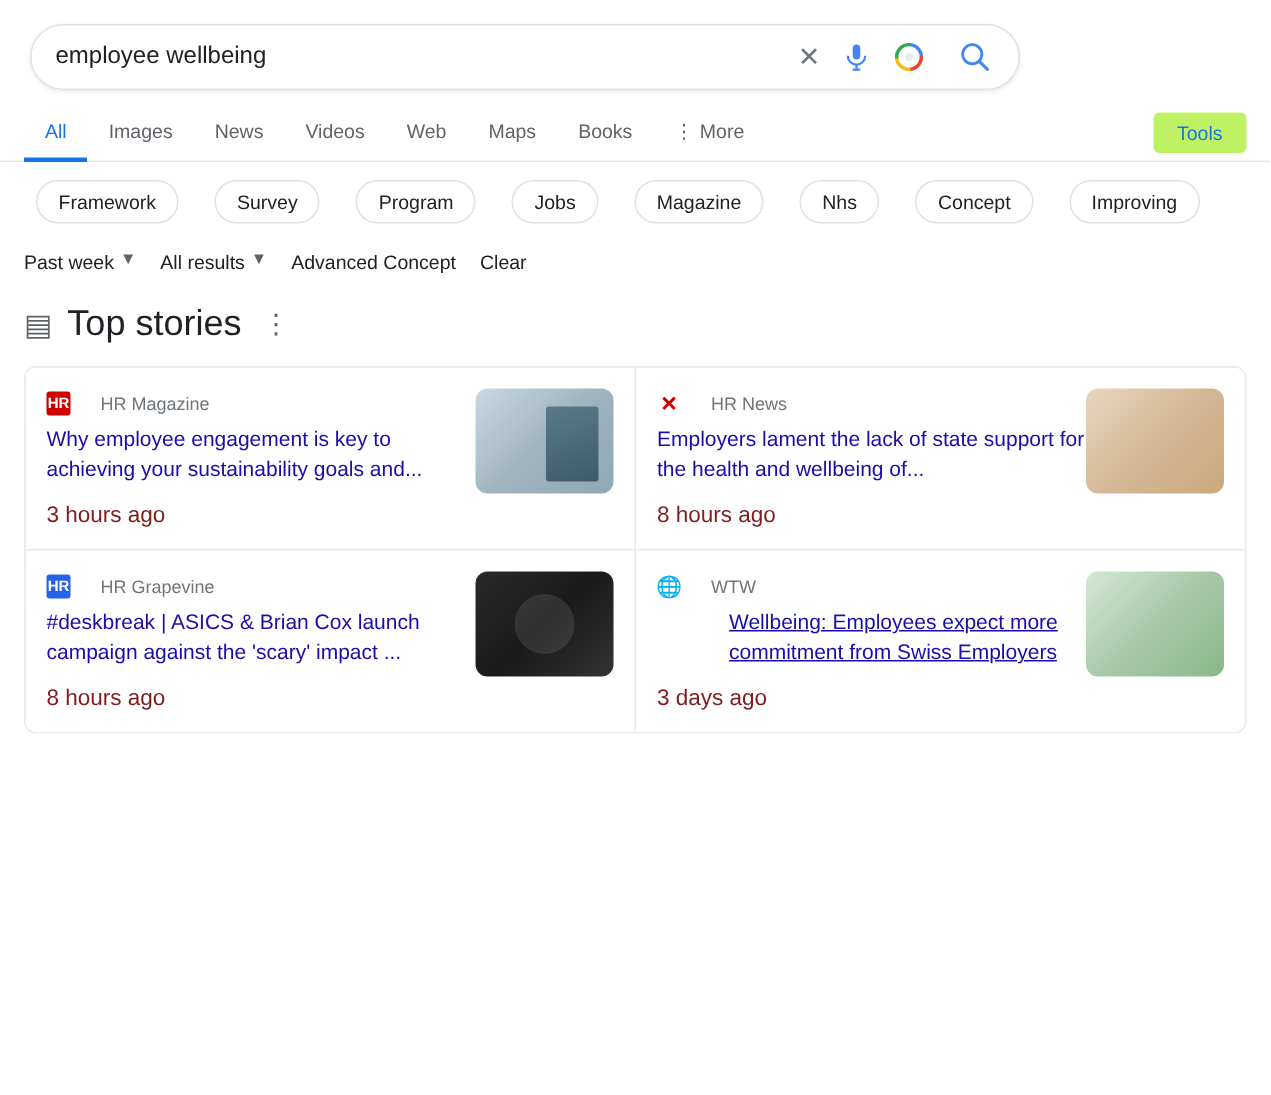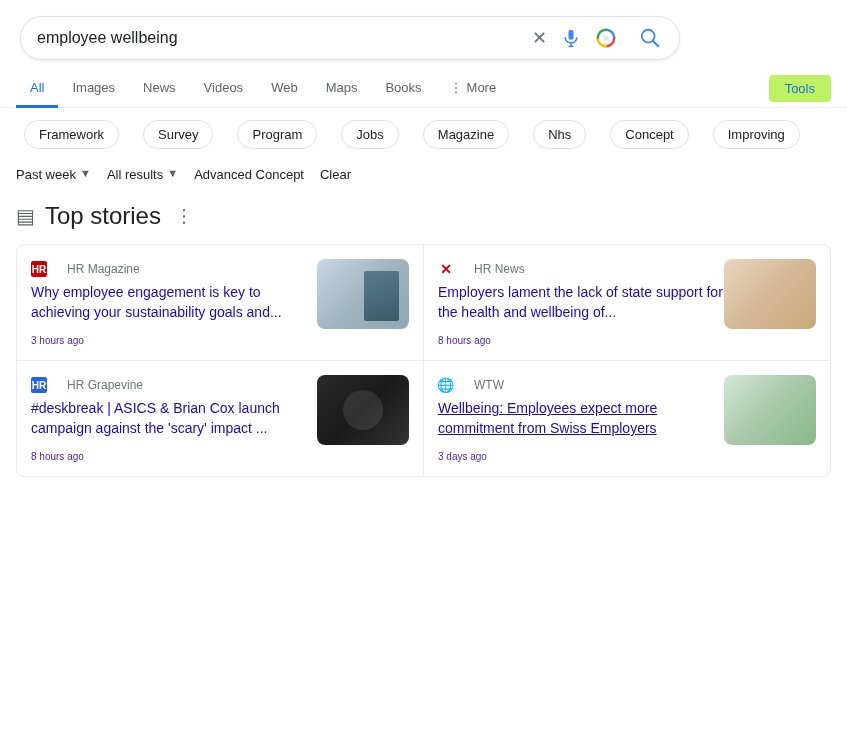--- a/index.html
+++ b/index.html
@@ -213,22 +213,22 @@
     .source-logo.hr-news { color: #cc0000; font-size: 14px; }
     .source-logo.hr-grapevine { background: #2563eb; color: #fff; }
     .source-logo.wtw { color: #5f6368; font-size: 14px; }
     .source-name { font-size: 12px; color: #70757a; margin-left: 14px; }
     .story-title {
       font-size: 14px;
       color: #1a0dab;
       line-height: 1.4;
       margin-bottom: 4px;
     }
-    .story-title.underlined { text-decoration: underline; }
-    .story-time { font-size: 10px; color: #4c1d95; }
+    .story-title.underlined { text-decoration: underline; margin-left: 48px; }
+    .story-time { font-size: 15px; color: #7f1d1d; }
     .story-thumb {
       width: 92px;
       height: 70px;
       border-radius: 8px;
       flex-shrink: 0;
       overflow: hidden;
       background: #e8eaed;
     }
 
     

